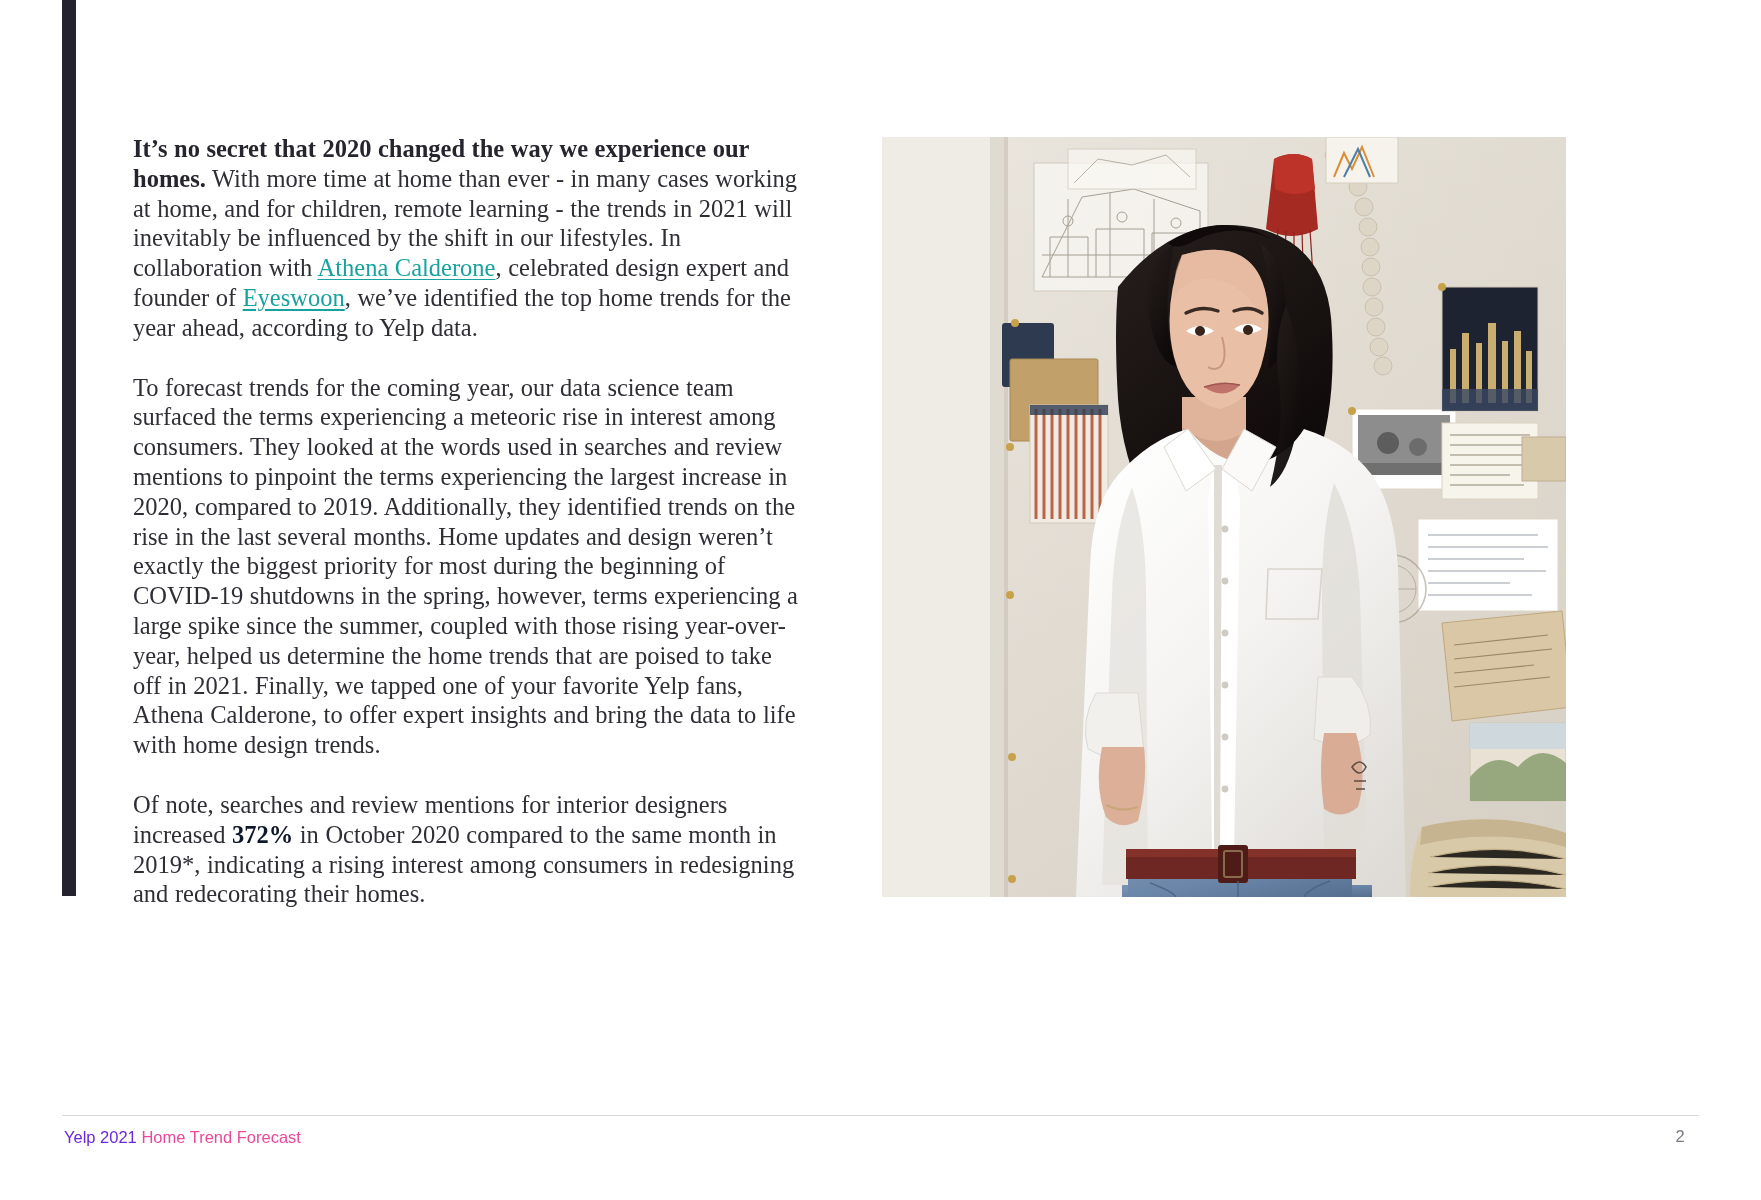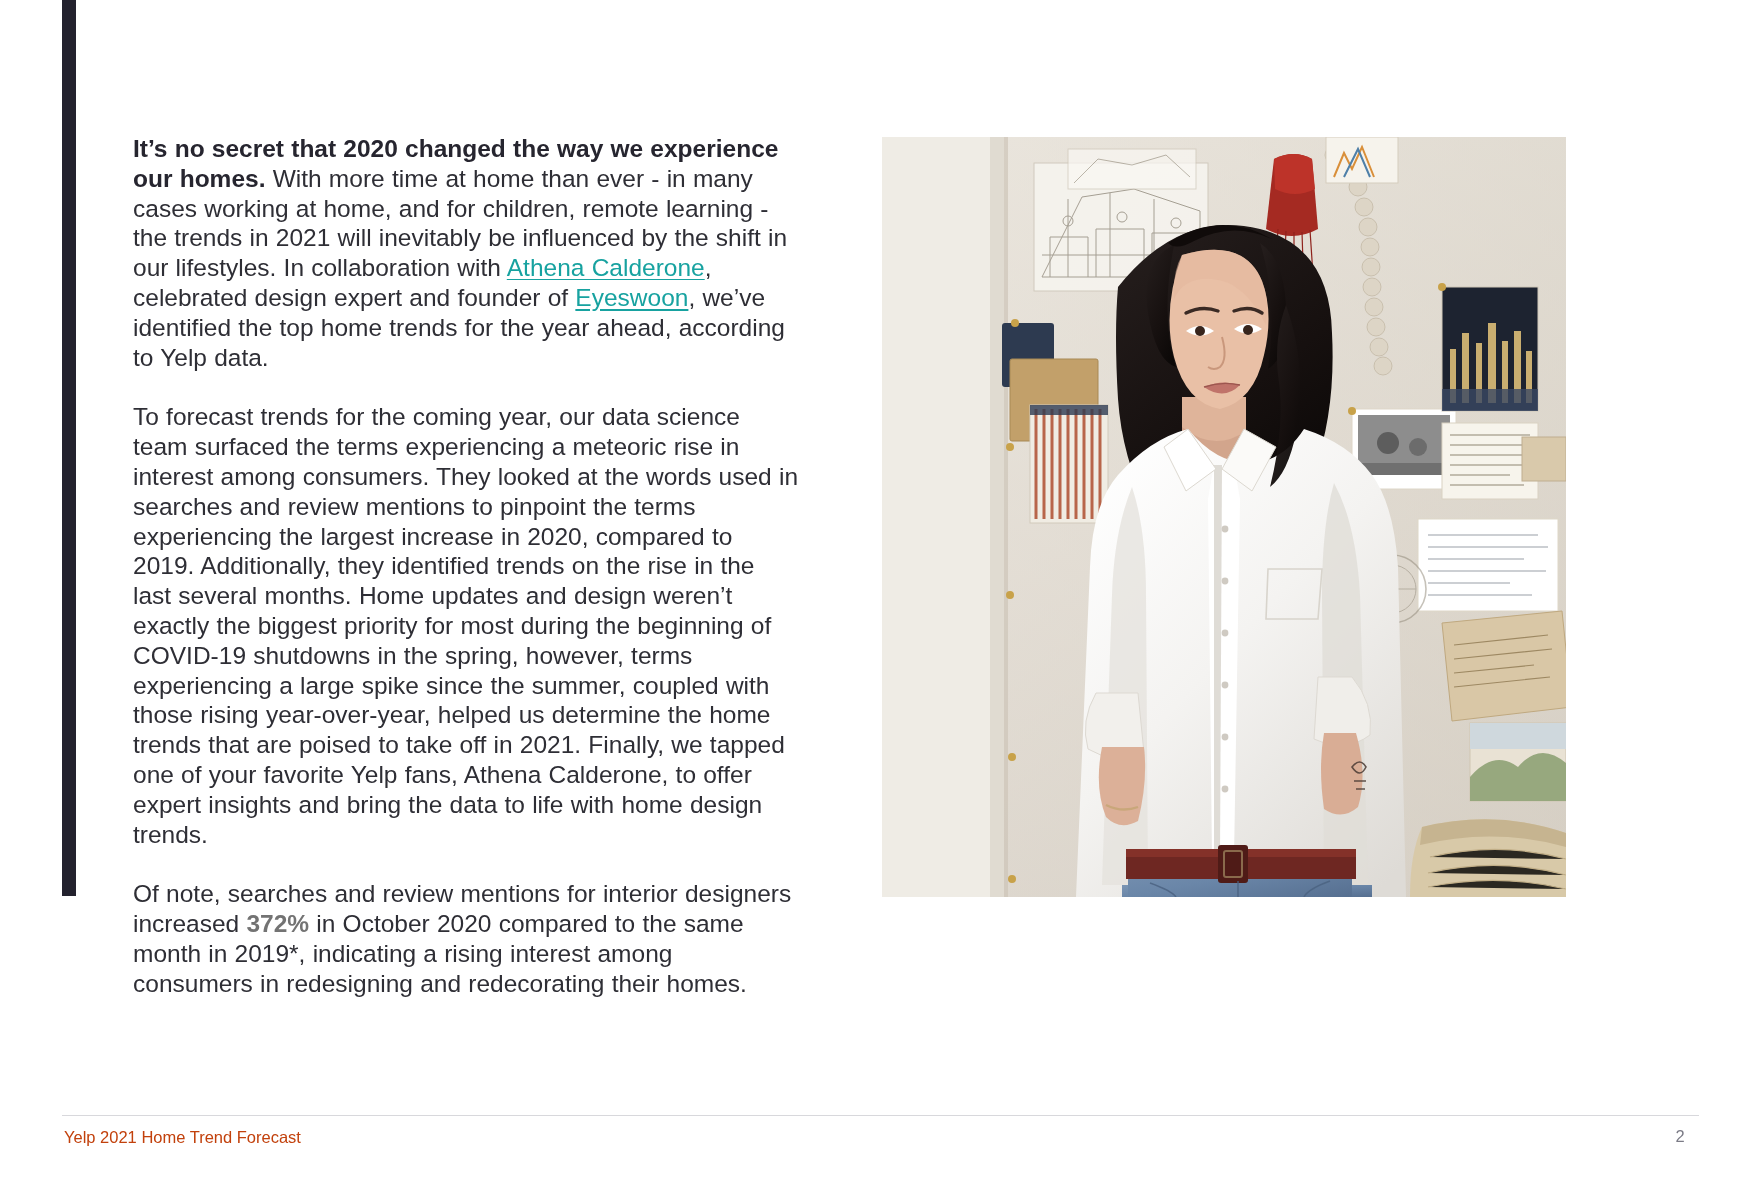--- a/index.html
+++ b/index.html
@@ -21,20 +21,21 @@
     left: 62px; top: 0px;
     width: 14px; height: 896px;
     background: #23222e;
   }
 
   
   .text-col {
     position: absolute;
     left: 133px; top: 134px;
     width: 665px;
+    font-family: Liberation Serif, serif;
   }
   .para {
     font-size: 24.5px;
     line-height: 29.8px;
     color: #2e2e35;
     letter-spacing: 0.0px;
     word-spacing: 0.4px;
     margin-bottom: 30px;
   }
   .para:last-child { margin-bottom: 0; }
@@ -43,21 +44,21 @@
     color: #26252f;
   }
   a.link {
     color: #17a2a0;
     text-decoration: underline;
     text-underline-offset: 3px;
     text-decoration-thickness: 1.4px;
   }
   a.link.plain { text-decoration: underline; }
   .pct {
-    color: #737373;
+    color: #0f172a;
     font-weight: 700;
   }
 
   
   .photo {
     position: absolute;
     left: 882px; top: 137px;
     width: 684px; height: 760px;
     overflow: hidden;
     background: #cfc8bf;
@@ -71,22 +72,22 @@
     width: 1637px; height: 1px;
     background: #d8d8dc;
   }
   .footer-left {
     position: absolute;
     left: 64px; top: 1127px;
     font-size: 16.5px;
     line-height: 20px;
     white-space: nowrap;
   }
-  .footer-left .f-dim { color: #c2410c; }
-  .footer-left .f-strong { color: #c2410c; }
+  .footer-left .f-dim { color: #6d28d9; }
+  .footer-left .f-strong { color: #ec4899; }
   .footer-page {
     position: absolute;
     left: 1660px; top: 1127px;
     width: 40px;
     text-align: center;
     font-size: 16.5px;
     color: #7b7b86;
   }
 </style>
 </head>

